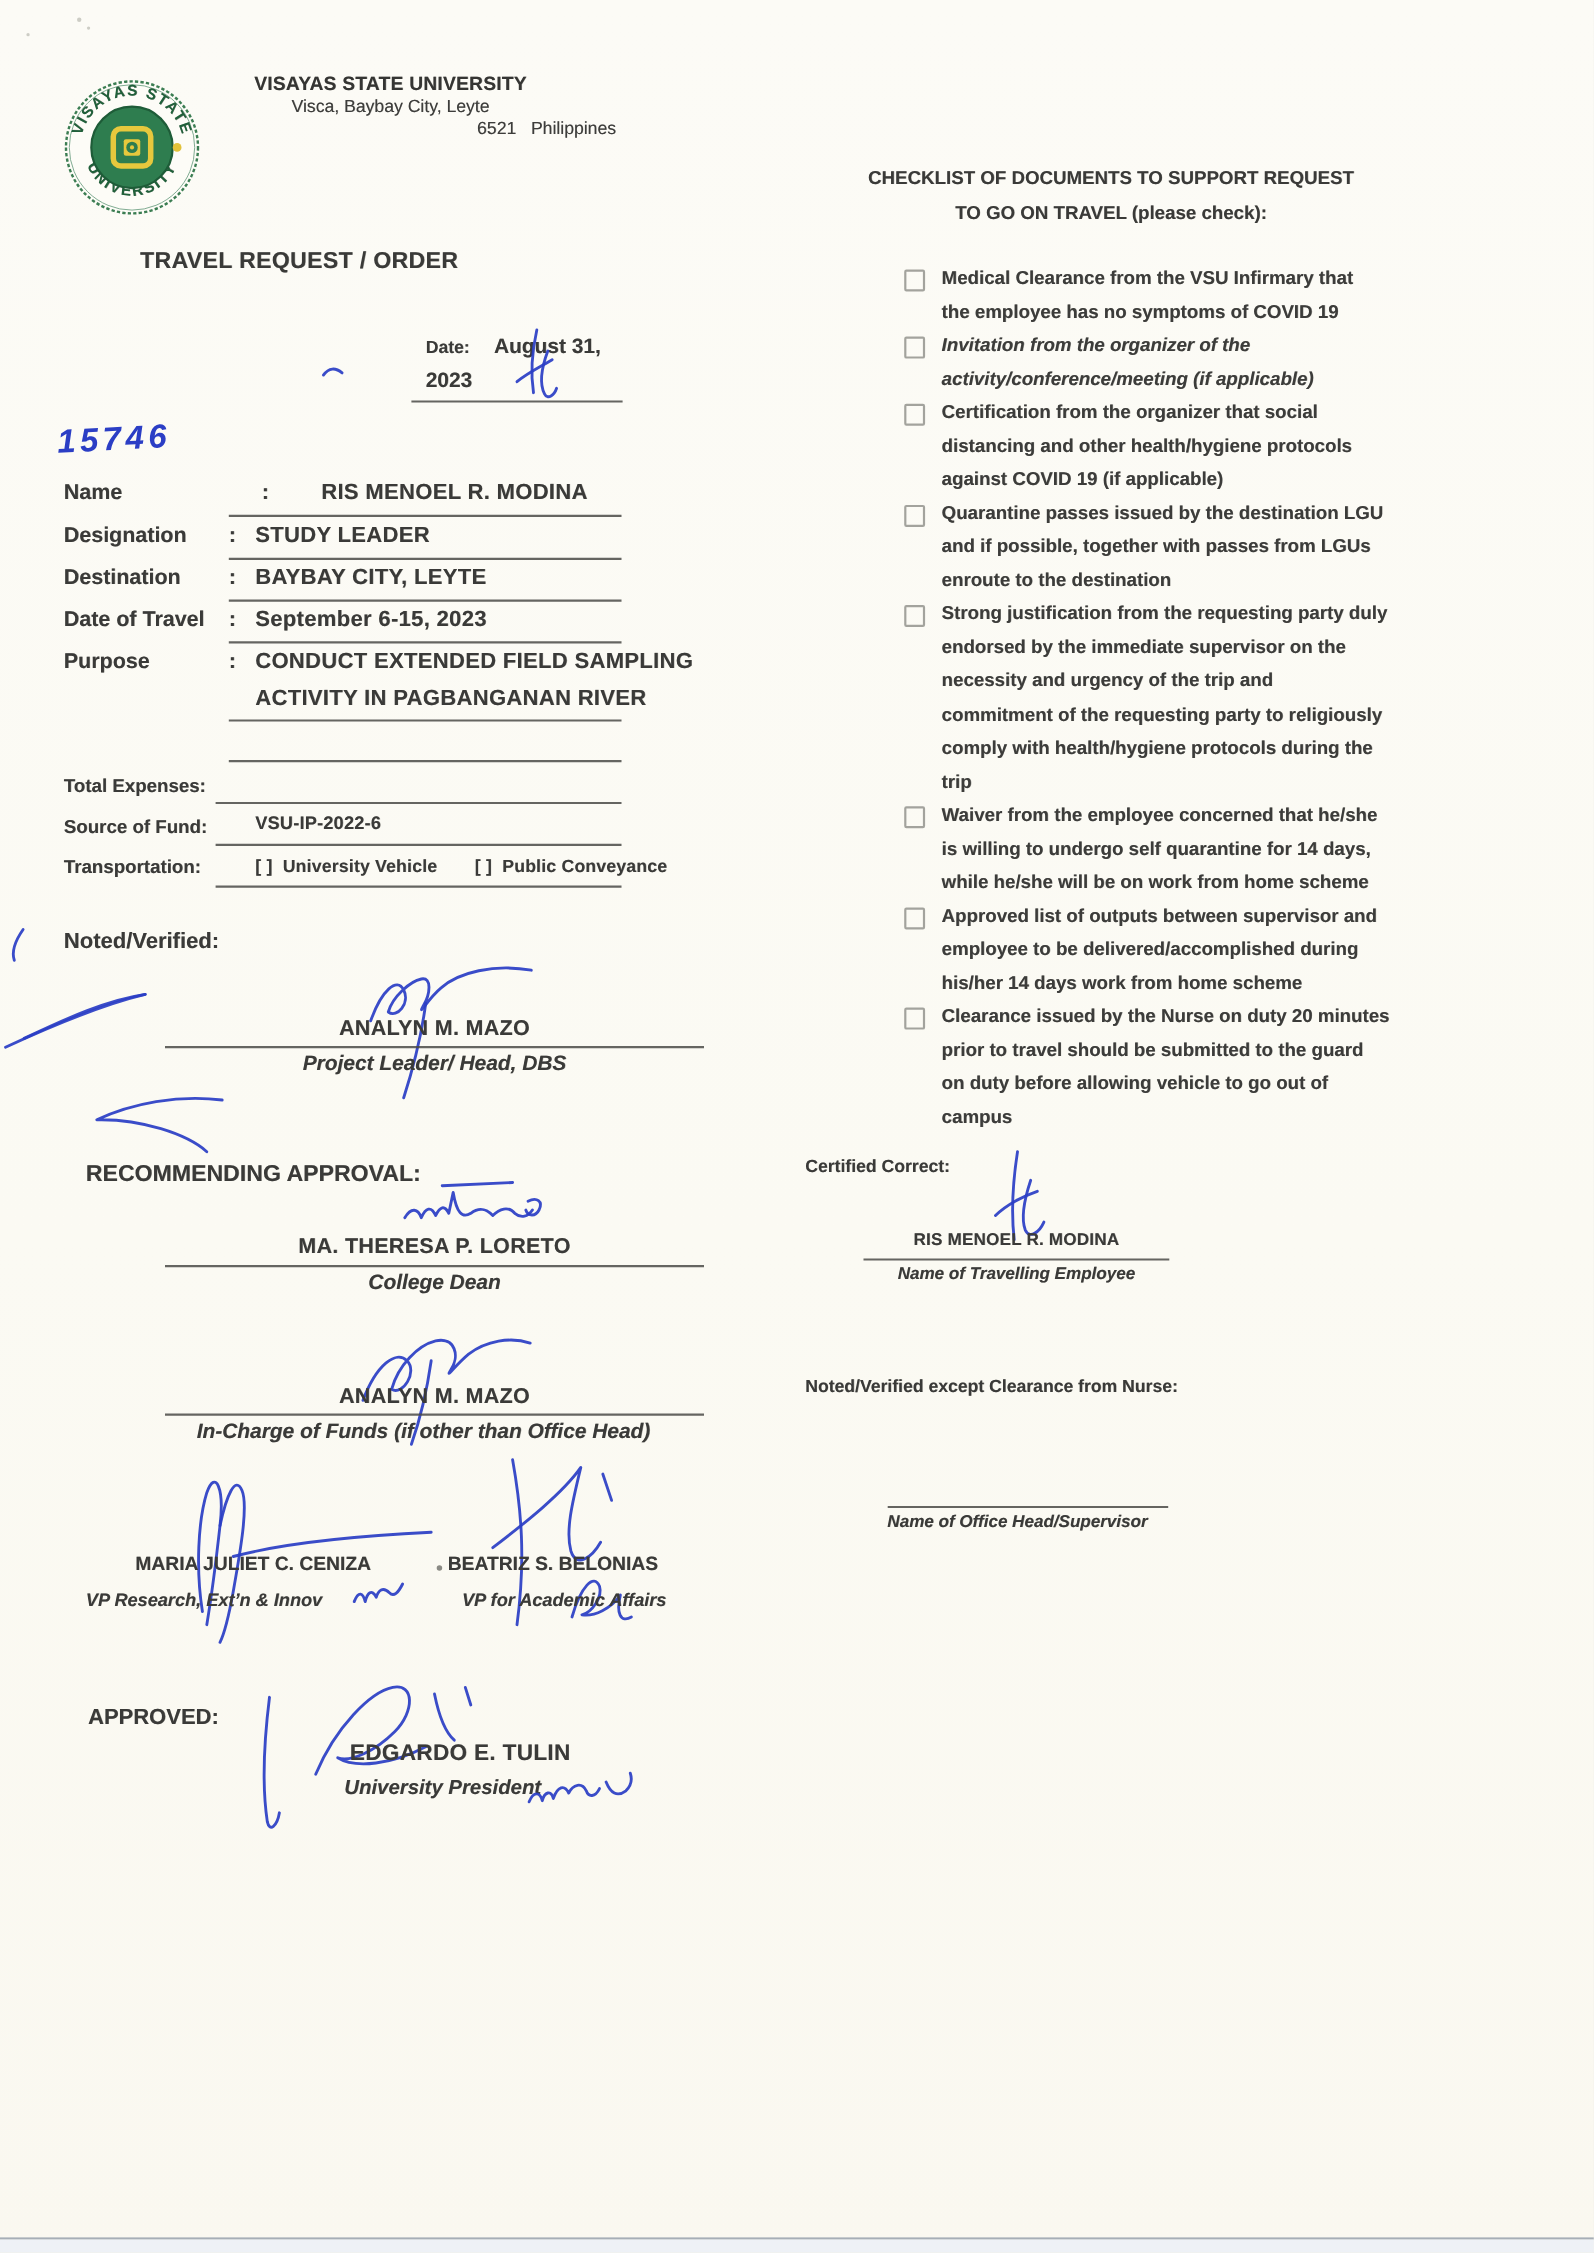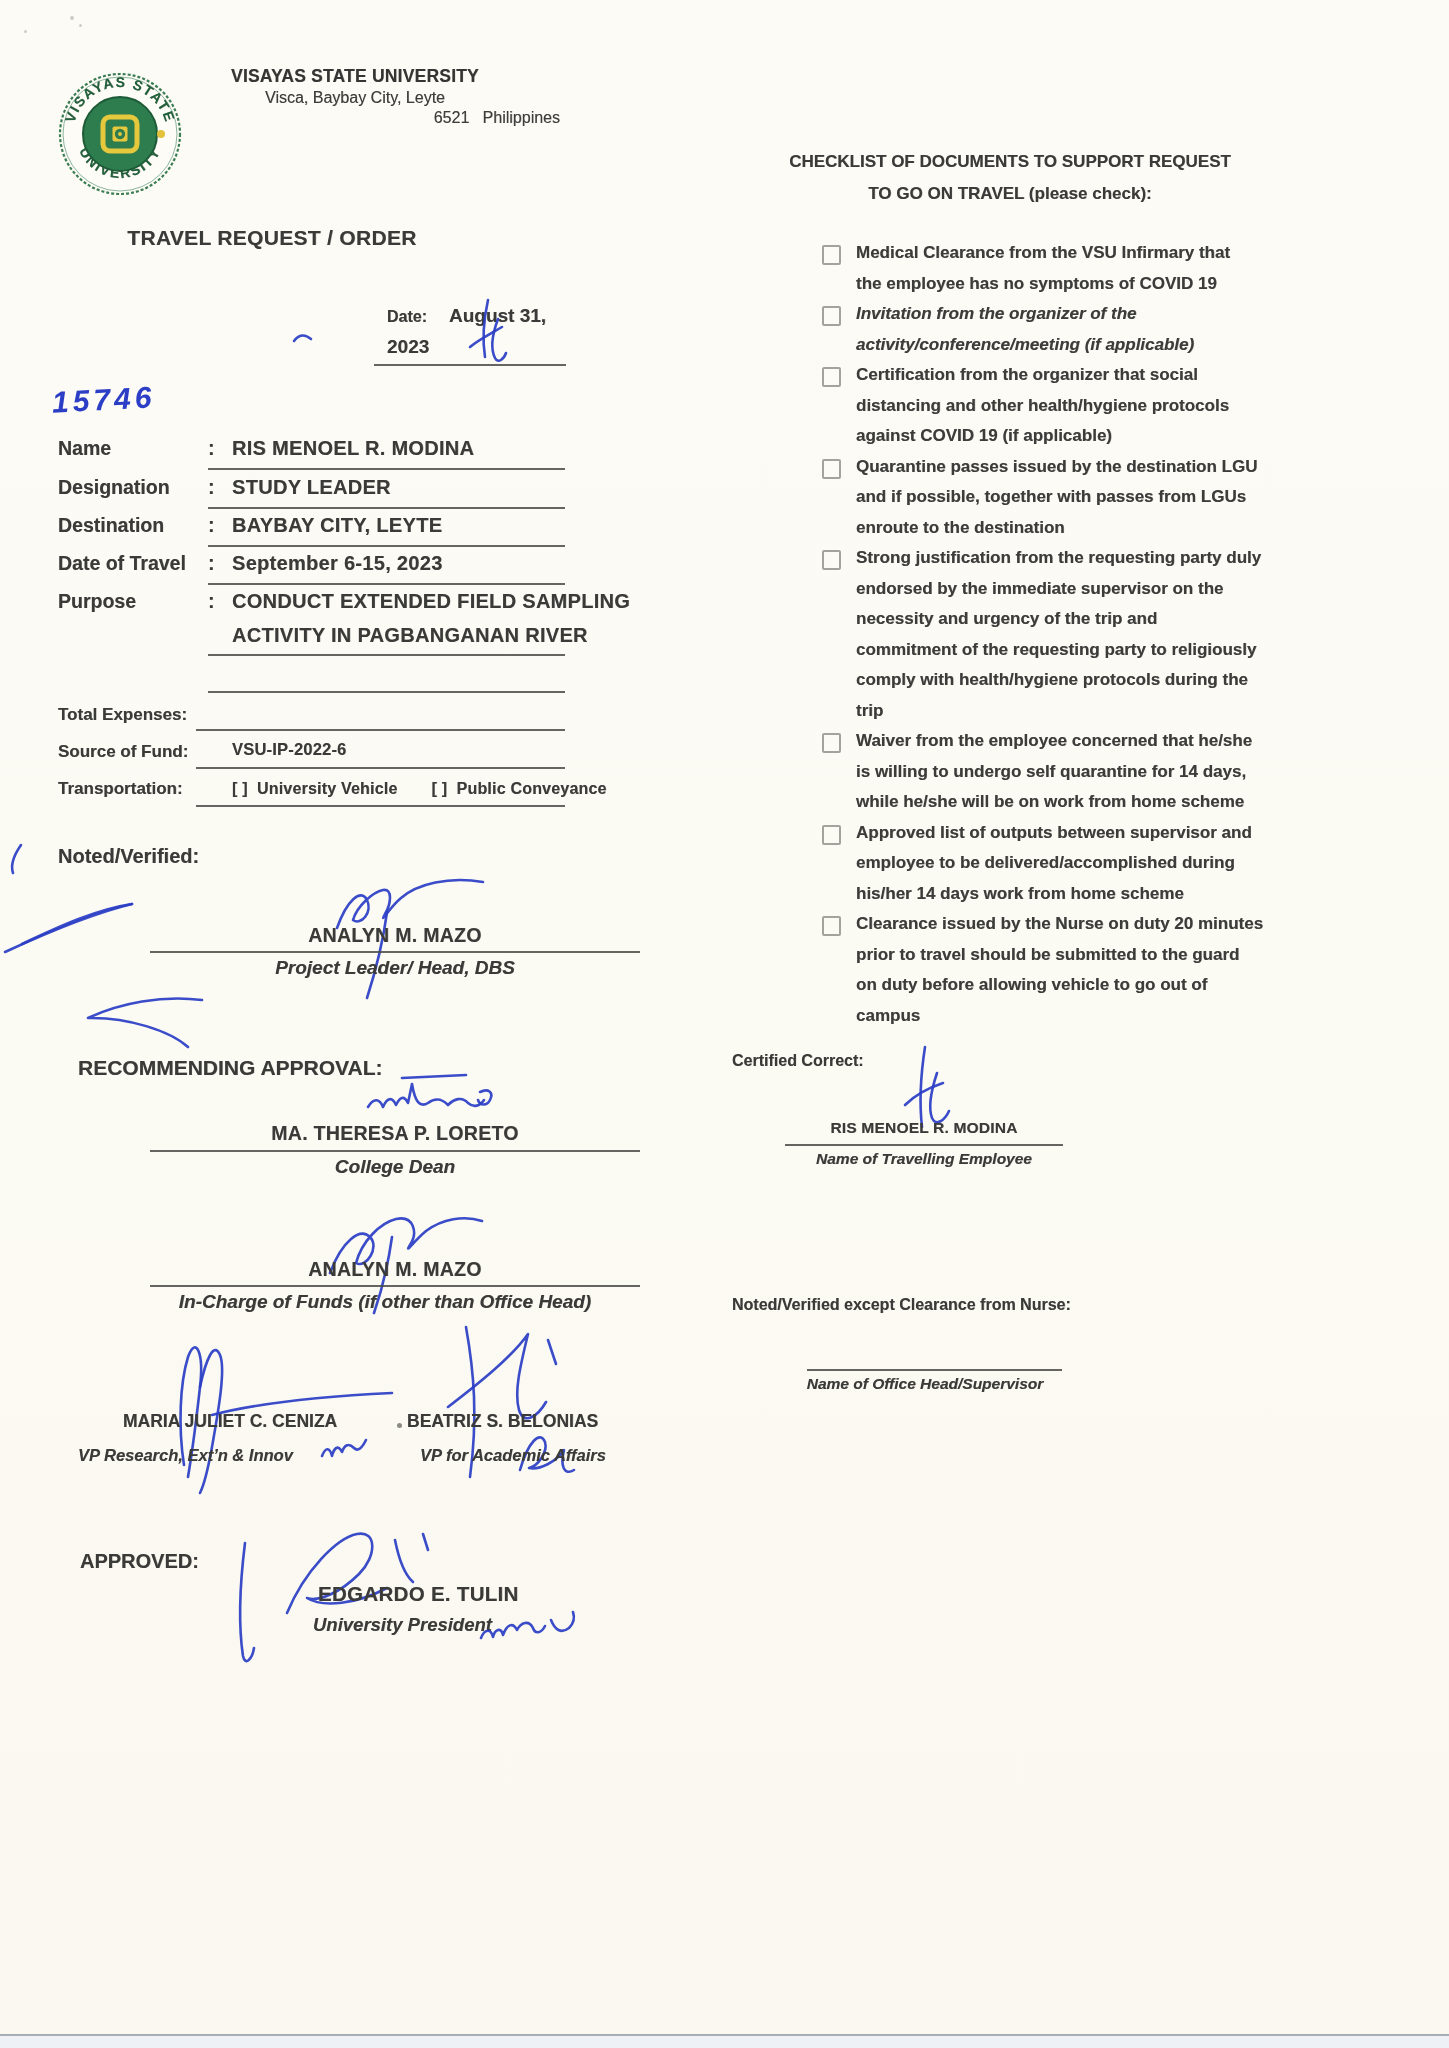--- a/index.html
+++ b/index.html
@@ -98,21 +98,21 @@
   <svg class="sig" style="left:292px;top:331px;" width="22" height="14" viewBox="0 0 22 14">
     <path d="M2,10 C7,3 13,3 19,8" stroke-width="3"></path>
   </svg>
 
   <svg class="sig" style="left:462px;top:297px;" width="48" height="72" viewBox="0 0 48 72">
     <path d="M26,3 C22,21 20,41 23,60"></path>
     <path d="M8,50 C16,43 28,37 40,30"></path>
     <path d="M36,22 C30,38 28,51 33,61 C36,67 42,62 44,56"></path>
   </svg>
 
-  <div class="row" style="top:437px;">
+  <div class="row" style="top:437px;gap:30px;">
     <span class="lbl">Name</span>
     <span class="col">:</span>
     <span class="val">RIS MENOEL R. MODINA</span>
   </div>
   <div class="u" style="left:208px;top:468px;width:357px;"></div>
 
   <div class="row" style="top:476px;">
     <span class="lbl">Designation</span>
     <span class="col">:</span>
     <span class="val">STUDY LEADER</span>
@@ -297,20 +297,20 @@
   <div class="abs r-head" style="left:732px;top:1052px;">Certified Correct:</div>
   <svg class="sig" style="left:885px;top:1043px;" width="75" height="100" viewBox="0 0 75 100">
     <path d="M40,4 C36,30 34,58 37,84"></path>
     <path d="M20,62 C30,52 46,44 58,40"></path>
     <path d="M52,30 C46,48 43,64 47,75 C51,84 60,77 64,68"></path>
   </svg>
   <div class="abs ctr r-name" style="left:785px;top:1119px;width:278px;">RIS MENOEL R. MODINA</div>
   <div class="u" style="left:785px;top:1144px;width:278px;"></div>
   <div class="abs ctr r-cap" style="left:785px;top:1150px;width:278px;">Name of Travelling Employee</div>
 
-  <div class="abs r-head" style="left:732px;top:1296px;">Noted/Verified except Clearance from Nurse:</div>
+  <div class="abs r-head" style="left:732px;top:1252px;">Noted/Verified except Clearance from Nurse:</div>
   <div class="u" style="left:807px;top:1369px;width:255px;"></div>
   <div class="abs ctr r-cap" style="left:745px;top:1375px;width:360px;">Name of Office Head/Supervisor</div>
 
   <div class="scan-edge"></div>
   <div class="scan-bottom"></div>
 
 </div>
 
 </body></html>

